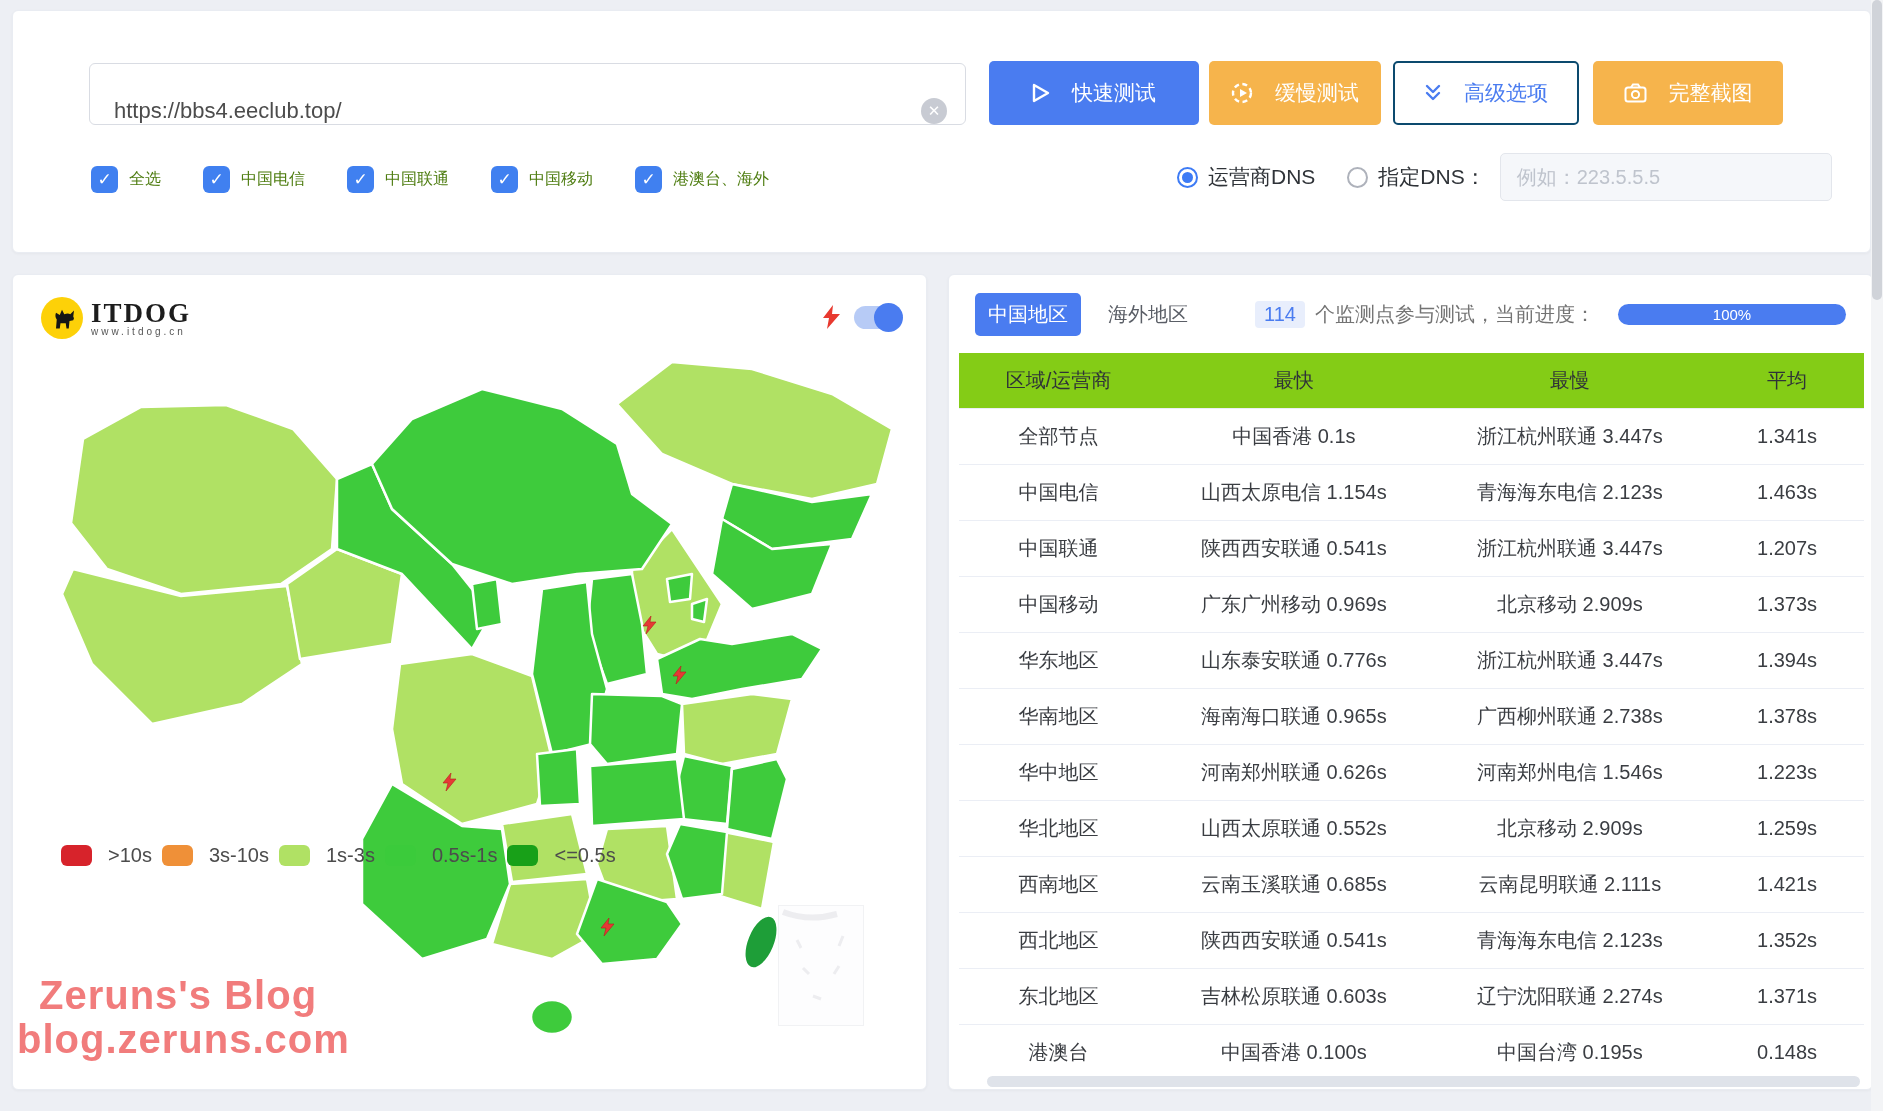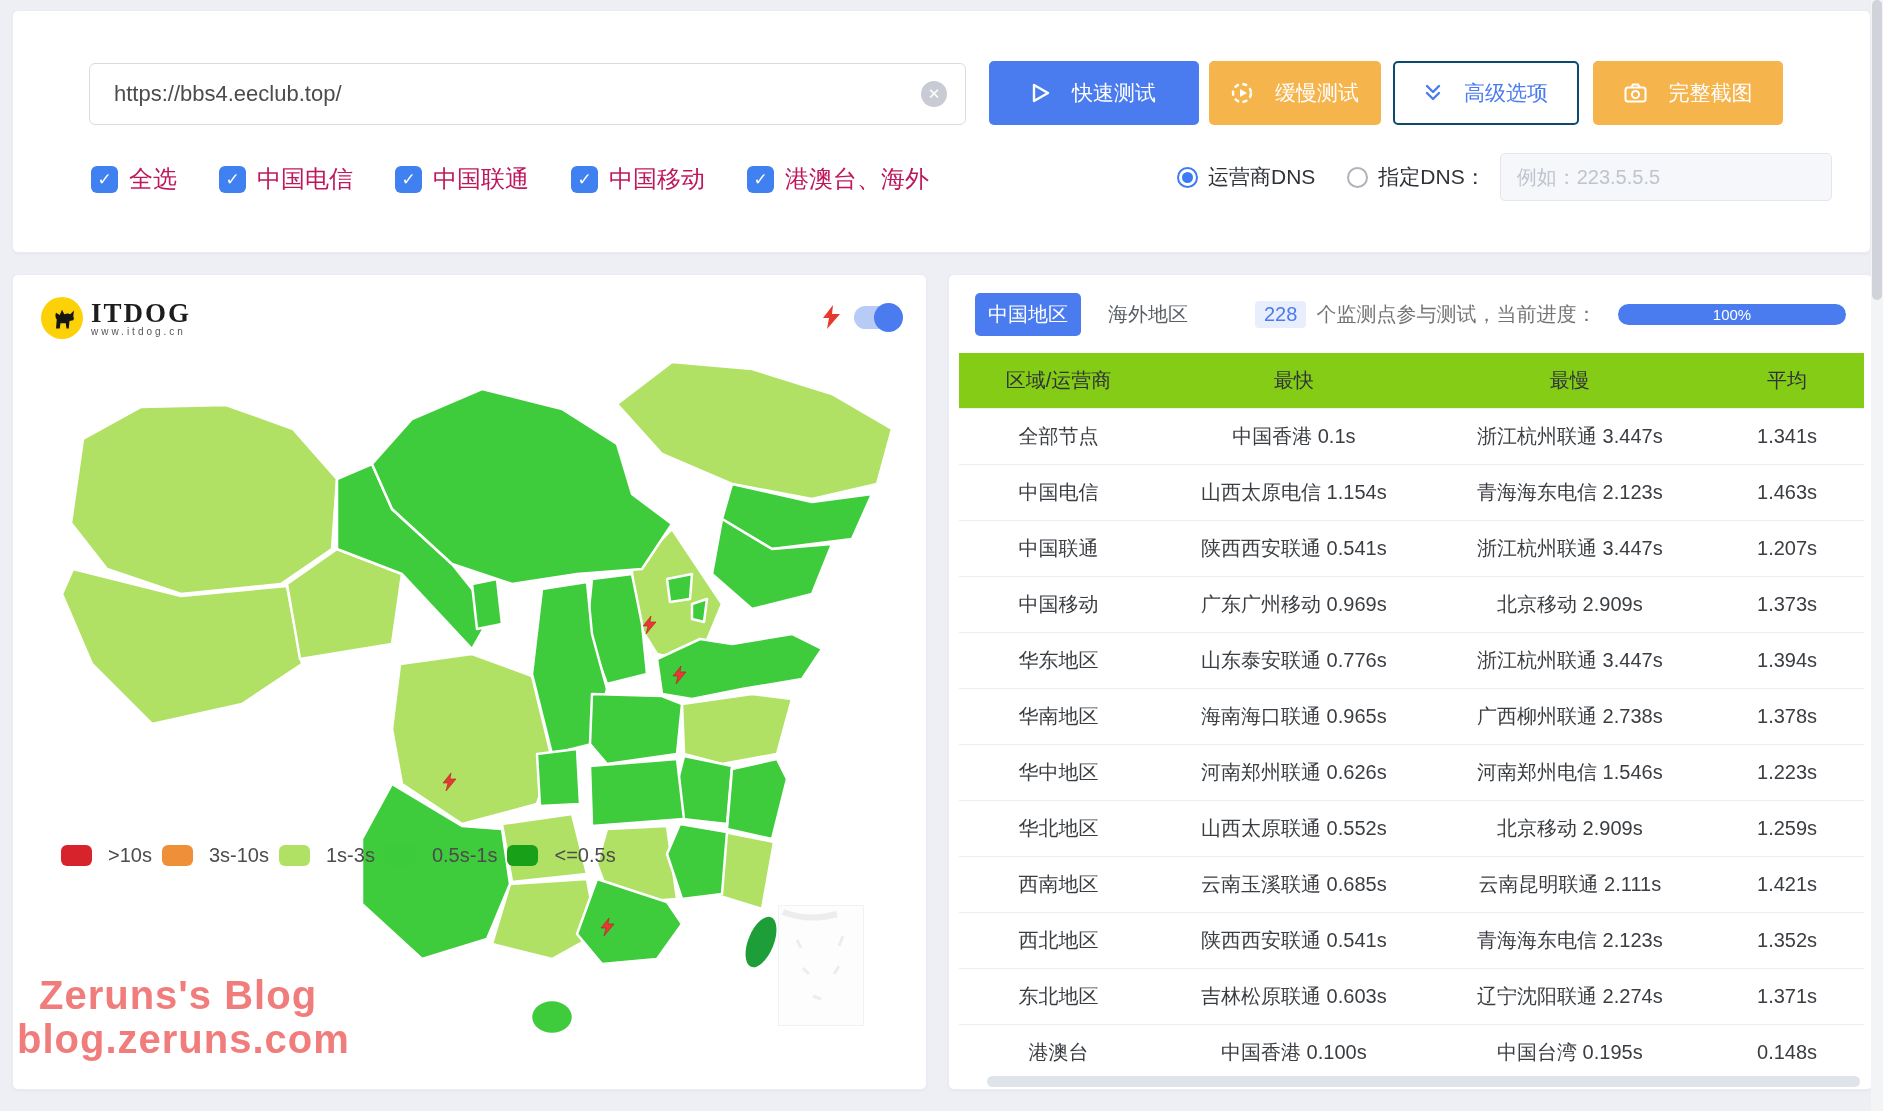--- a/index.html
+++ b/index.html
@@ -8,38 +8,38 @@
     position:relative; overflow:hidden;
     background:#edeff4;
     font-family:"Liberation Sans","DejaVu Sans",sans-serif;
     color:#303133;
   }
   .card { position:absolute; background:#fff; border:1px solid #e9ecf2; border-radius:6px; box-shadow:0 1px 3px rgba(0,0,0,.04); }
 
   
   #topbar { left:12px; top:10px; width:1859px; height:243px; }
   .url-input { position:absolute; left:76px; top:52px; width:877px; height:62px;
-    border:1px solid #d9dce3; border-radius:6px; display:flex; align-items:center;
+    border:1px solid #d9dce3; border-radius:6px; display:flex; align-items:flex-end;
     padding:0 18px 0 24px; font-size:22px; color:#4c4c4c; background:#fff; }
   .url-text { flex:1; white-space:nowrap; overflow:hidden; }
   .clear-btn { width:26px; height:26px; border-radius:50%; background:#c8cbd3; color:#fff;
     font-size:15px; font-weight:bold; display:flex; align-items:center; justify-content:center; cursor:pointer; }
   .btn { position:absolute; top:50px; height:64px; border-radius:5px; display:flex; align-items:center;
     justify-content:center; gap:22px; font-size:21px; color:#fff; cursor:pointer; }
   .btn svg { display:block; }
   #btn-quick { left:976px; width:210px; background:#4a7cf0; }
   #btn-slow  { left:1196px; width:172px; background:#f6b44c; }
   #btn-adv   { left:1380px; width:186px; background:#fff; border:2px solid #0c4a6e; color:#4a7cf0; }
   #btn-shot  { left:1580px; width:190px; background:#f6b44c; }
 
   .checkbox-row { position:absolute; left:78px; top:146px; height:44px; display:flex; align-items:center; gap:42px; }
   .cb-item { display:flex; align-items:center; gap:11px; cursor:pointer; }
   .cb-box { width:27px; height:27px; border-radius:6px; background:#4080f0; color:#fff; font-size:17px;
     font-weight:bold; display:flex; align-items:center; justify-content:center; }
-  .cb-label { font-size:24px; color:#be185d; }
+  .cb-label { font-size:16px; color:#4d7c0f; }
 
   .dns-row { position:absolute; left:1164px; top:140px; height:52px; display:flex; align-items:center; gap:14px; }
   .radio-item { display:flex; align-items:center; gap:10px; cursor:pointer; }
   .radio-outer { width:21px; height:21px; border-radius:50%; border:2px solid #3d7bf5; display:flex; align-items:center; justify-content:center; background:#fff; }
   .radio-outer.off { border-color:#aeb2bb; }
   .radio-dot { width:11px; height:11px; border-radius:50%; background:#3d7bf5; }
   .radio-label { font-size:21px; color:#2f3338; }
   .dns-input { width:332px; height:48px; background:#f5f7fa; border:1px solid #e3e6ec; border-radius:5px;
     font-size:20px; color:#bfc4cd; display:flex; align-items:center; padding:0 16px; }
 
@@ -273,21 +273,21 @@
   <div class="watermark">
     <div class="wm1">Zeruns's Blog</div>
     <div>blog.zeruns.com</div>
   </div>
 </div>
 
 <div class="card" id="results-card">
   <div class="panel-head">
     <span class="tab active">中国地区</span>
     <span class="tab">海外地区</span>
-    <span class="count-badge">228</span>
+    <span class="count-badge">114</span>
     <span class="monitor-text">个监测点参与测试，当前进度：</span>
     <span class="progress">
       <span>100%</span>
     </span>
   </div>
 
   <table class="results">
     <colgroup>
         <col class="c1">
         <col class="c2">

